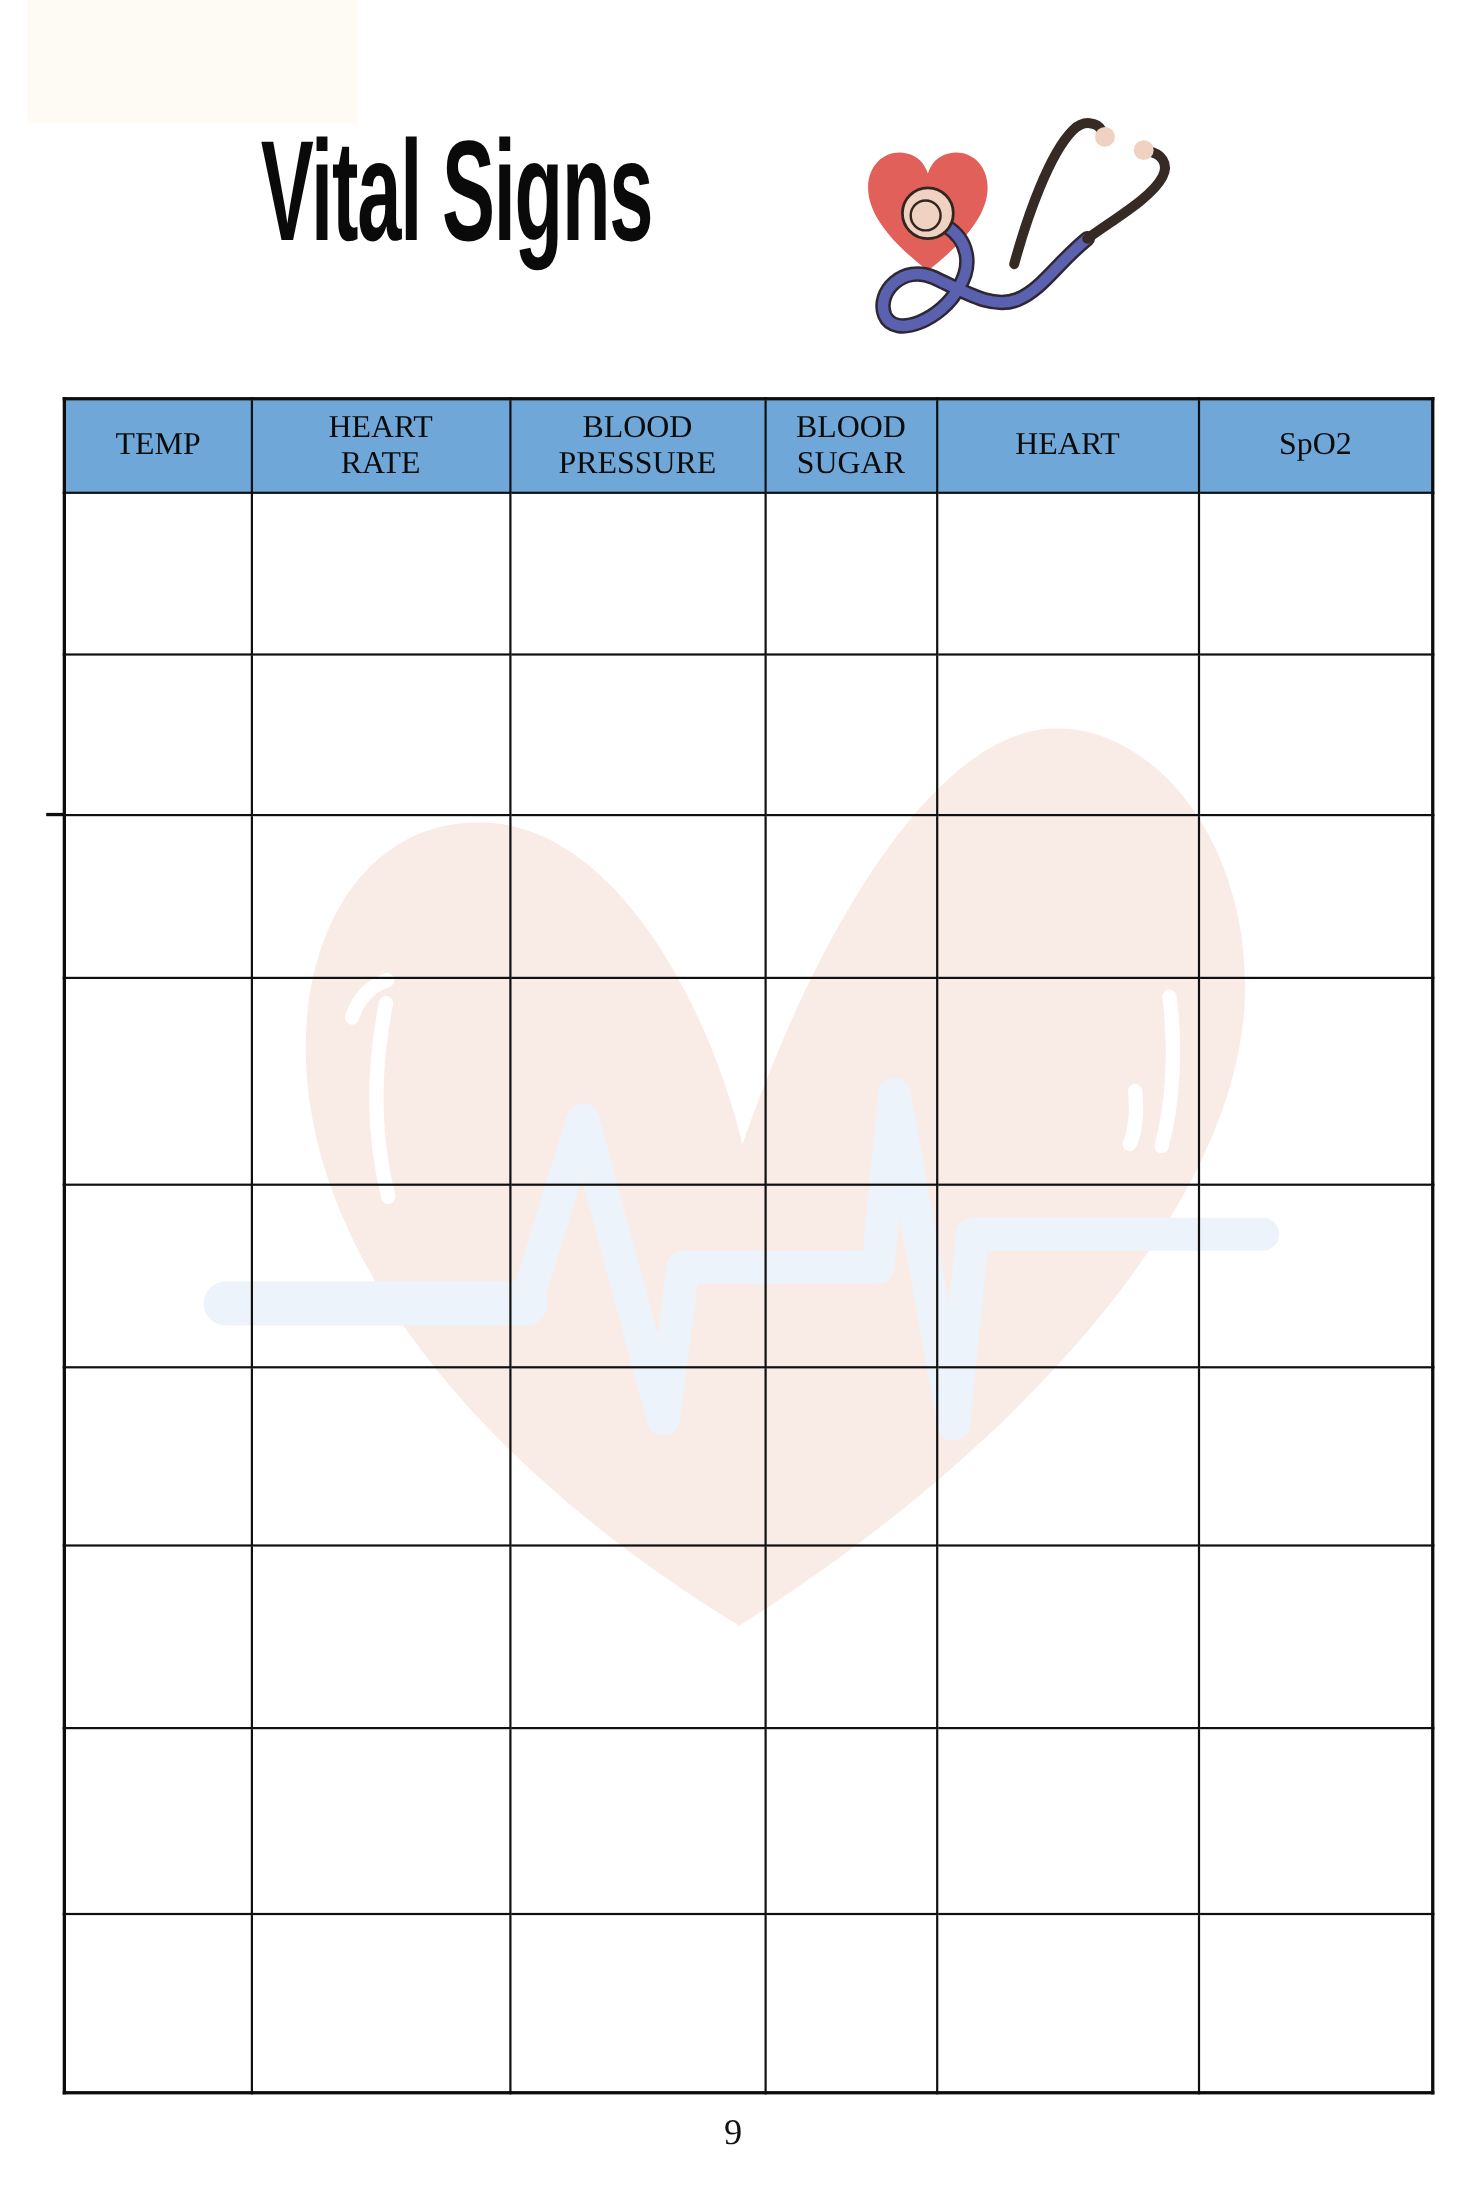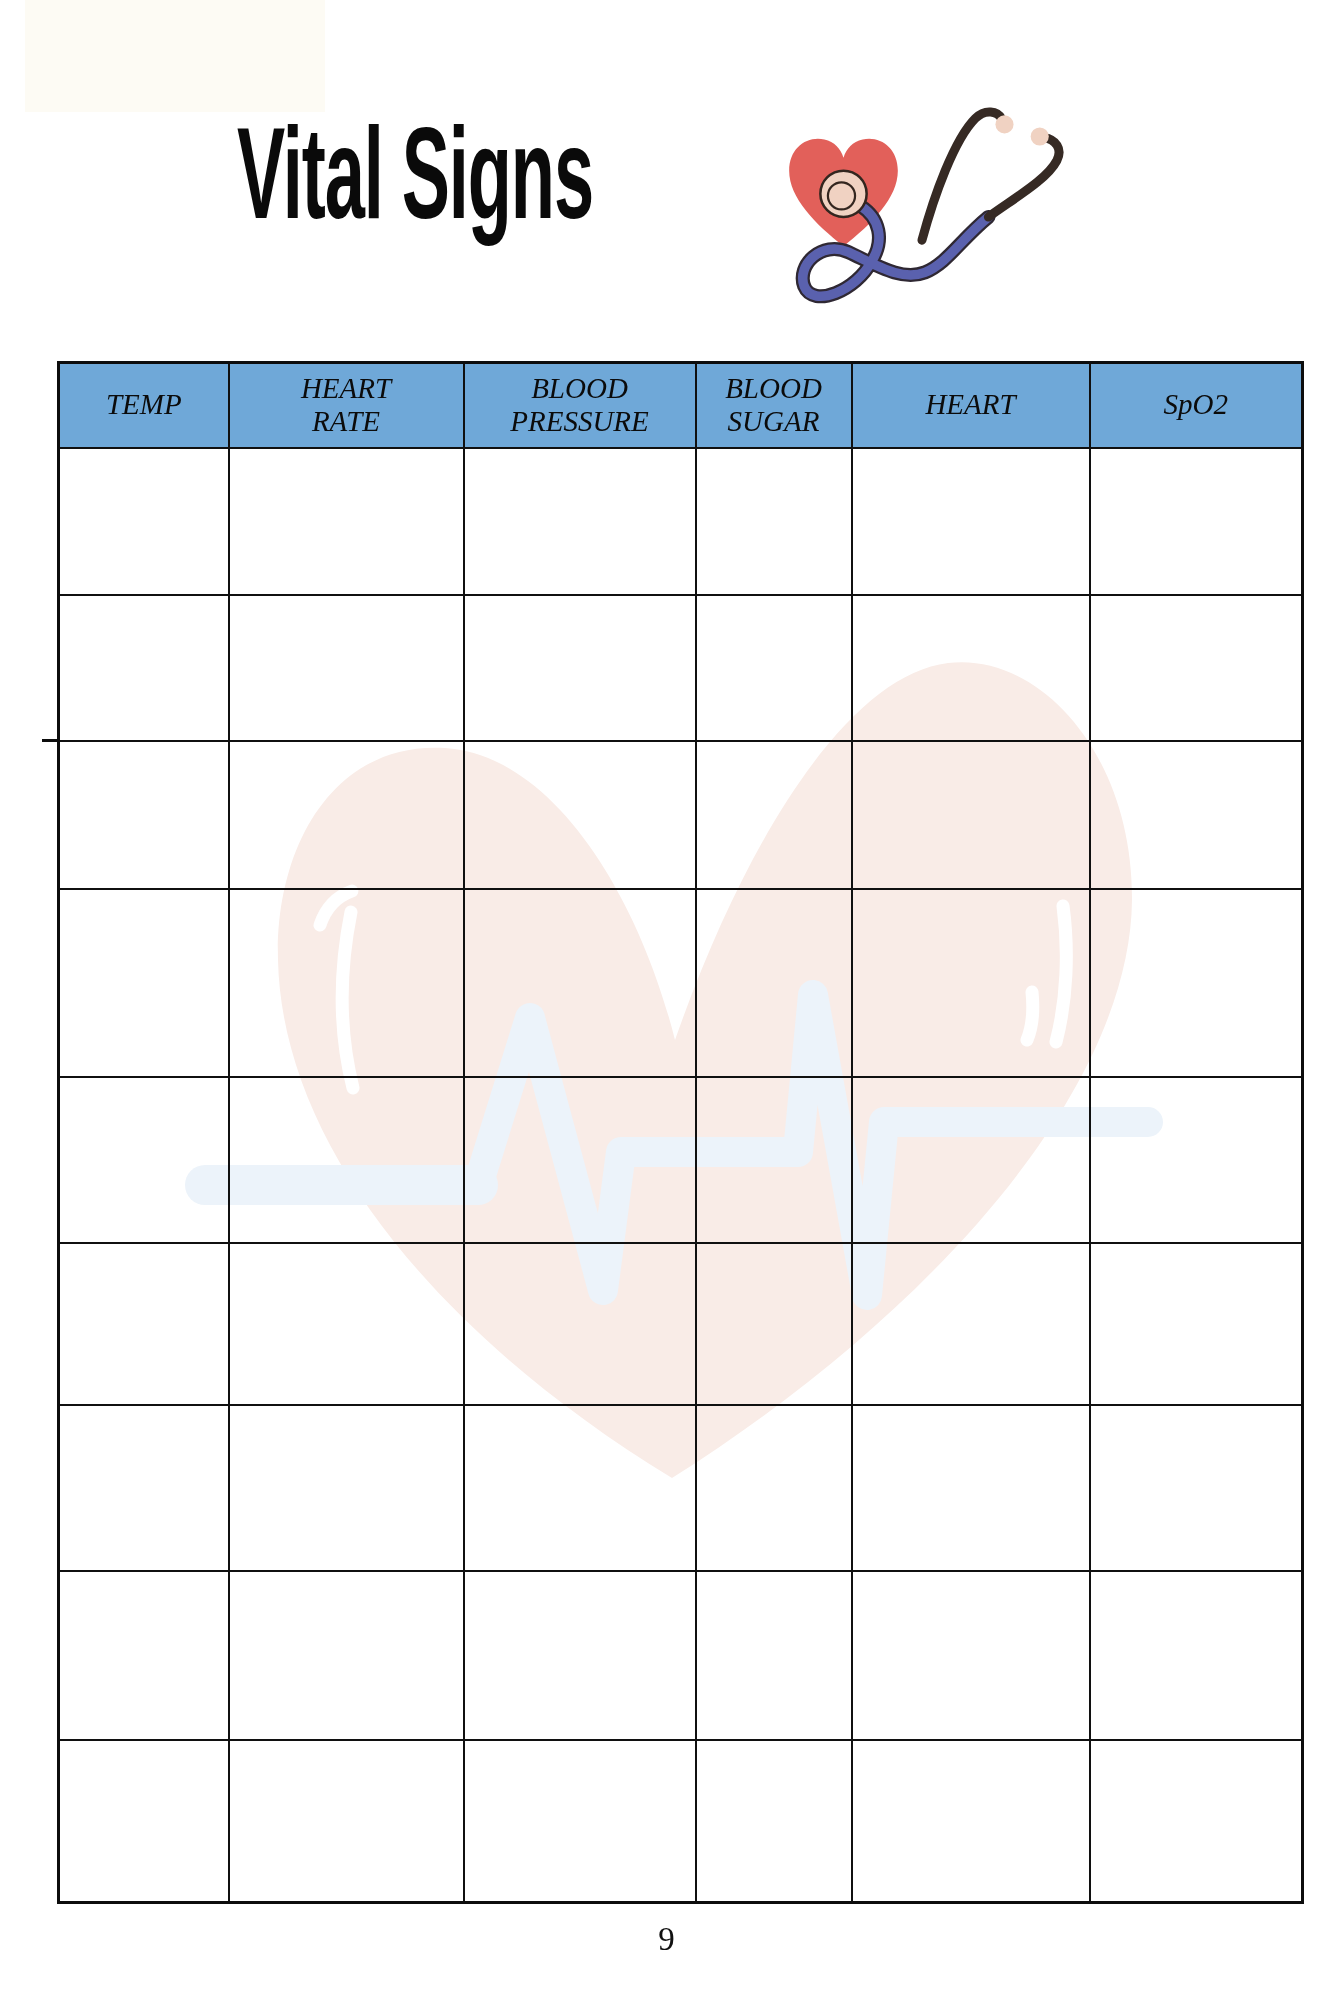--- a/index.html
+++ b/index.html
@@ -19,21 +19,21 @@
     font-size:130px;line-height:1;letter-spacing:-2px;color:#0a0a0a;
     white-space:nowrap;transform-origin:left center;
   }
   .title-icon{position:absolute;left:763px;top:86px;width:322px;height:264px;}
   table.vitals{
     position:absolute;left:57px;top:361px;width:1244px;
     border-collapse:collapse;table-layout:fixed;background:transparent;
     border:3px solid #0d0d0d;
   }
   table.vitals th, table.vitals td{border:2px solid #101010;padding:0;}
-  table.vitals thead tr{height:85px;font-style:italic;}
+  table.vitals thead tr{height:85px;}
   table.vitals th{
     background:#6fa8d8;color:#0b0b0b;font-weight:normal;
     font-family:"Liberation Serif", serif;font-size:29px;line-height:1.16;
     text-align:center;vertical-align:middle;white-space:pre-line;
   }
   table.vitals td{background:transparent;}
   .row-tick{position:absolute;left:42px;top:739px;width:16px;height:3px;background:#0d0d0d;}
   .page-number{
     position:absolute;left:0;top:1921px;width:1333px;text-align:center;
     font-family:"Liberation Serif", serif;font-size:33px;color:#111;

